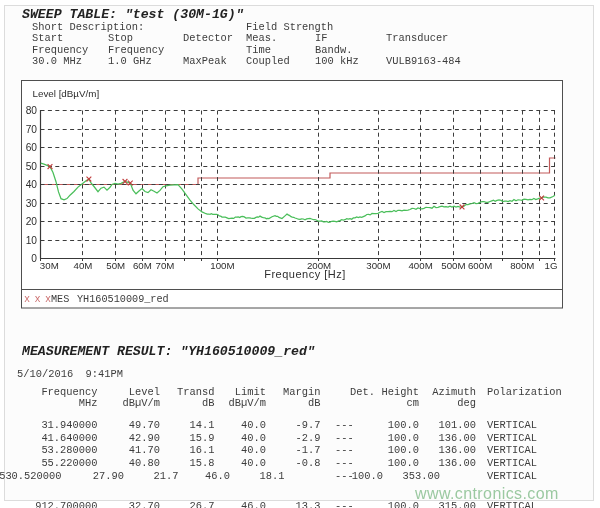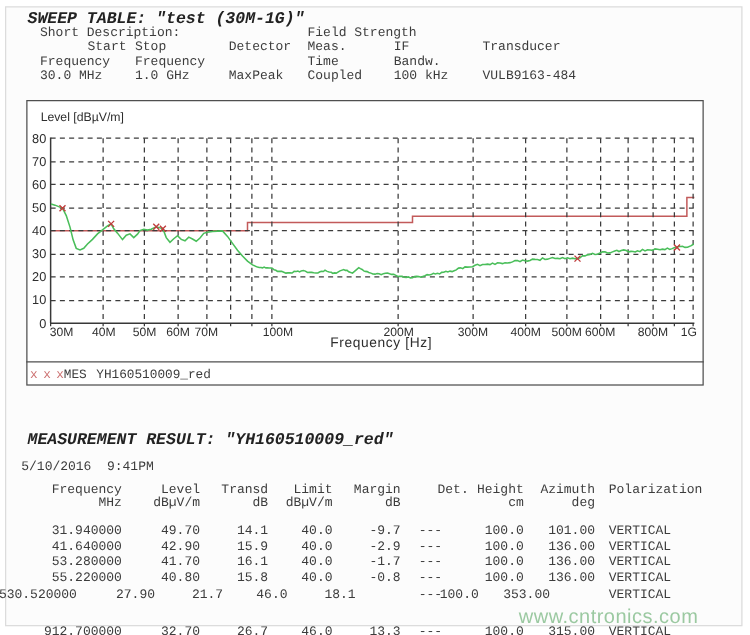--- a/index.html
+++ b/index.html
@@ -15,21 +15,21 @@
       font-size:16px;letter-spacing:0.4px;color:rgba(130,188,138,0.8);}
 </style>
 </head>
 <body>
 <div class="box"></div>
 
 <div class="h1" style="left:22px;top:8px;">SWEEP TABLE: "test (30M-1G)"</div>
 <div class="t" style="left:32px;top:21.5px;">Short Description:</div>
 <div class="t" style="left:246px;top:21.5px;">Field Strength</div>
 
-<div class="t" style="left:32px;top:33px;margin-left:38px;">Start</div>
+<div class="t" style="left:32px;top:33px;">Start</div>
 <div class="t" style="left:108px;top:33px;">Stop</div>
 <div class="t" style="left:183px;top:33px;">Detector</div>
 <div class="t" style="left:246px;top:33px;">Meas.</div>
 <div class="t" style="left:315px;top:33px;">IF</div>
 <div class="t" style="left:386px;top:33px;">Transducer</div>
 
 <div class="t" style="left:32px;top:44.5px;">Frequency</div>
 <div class="t" style="left:108px;top:44.5px;">Frequency</div>
 <div class="t" style="left:246px;top:44.5px;">Time</div>
 <div class="t" style="left:315px;top:44.5px;">Bandw.</div>

